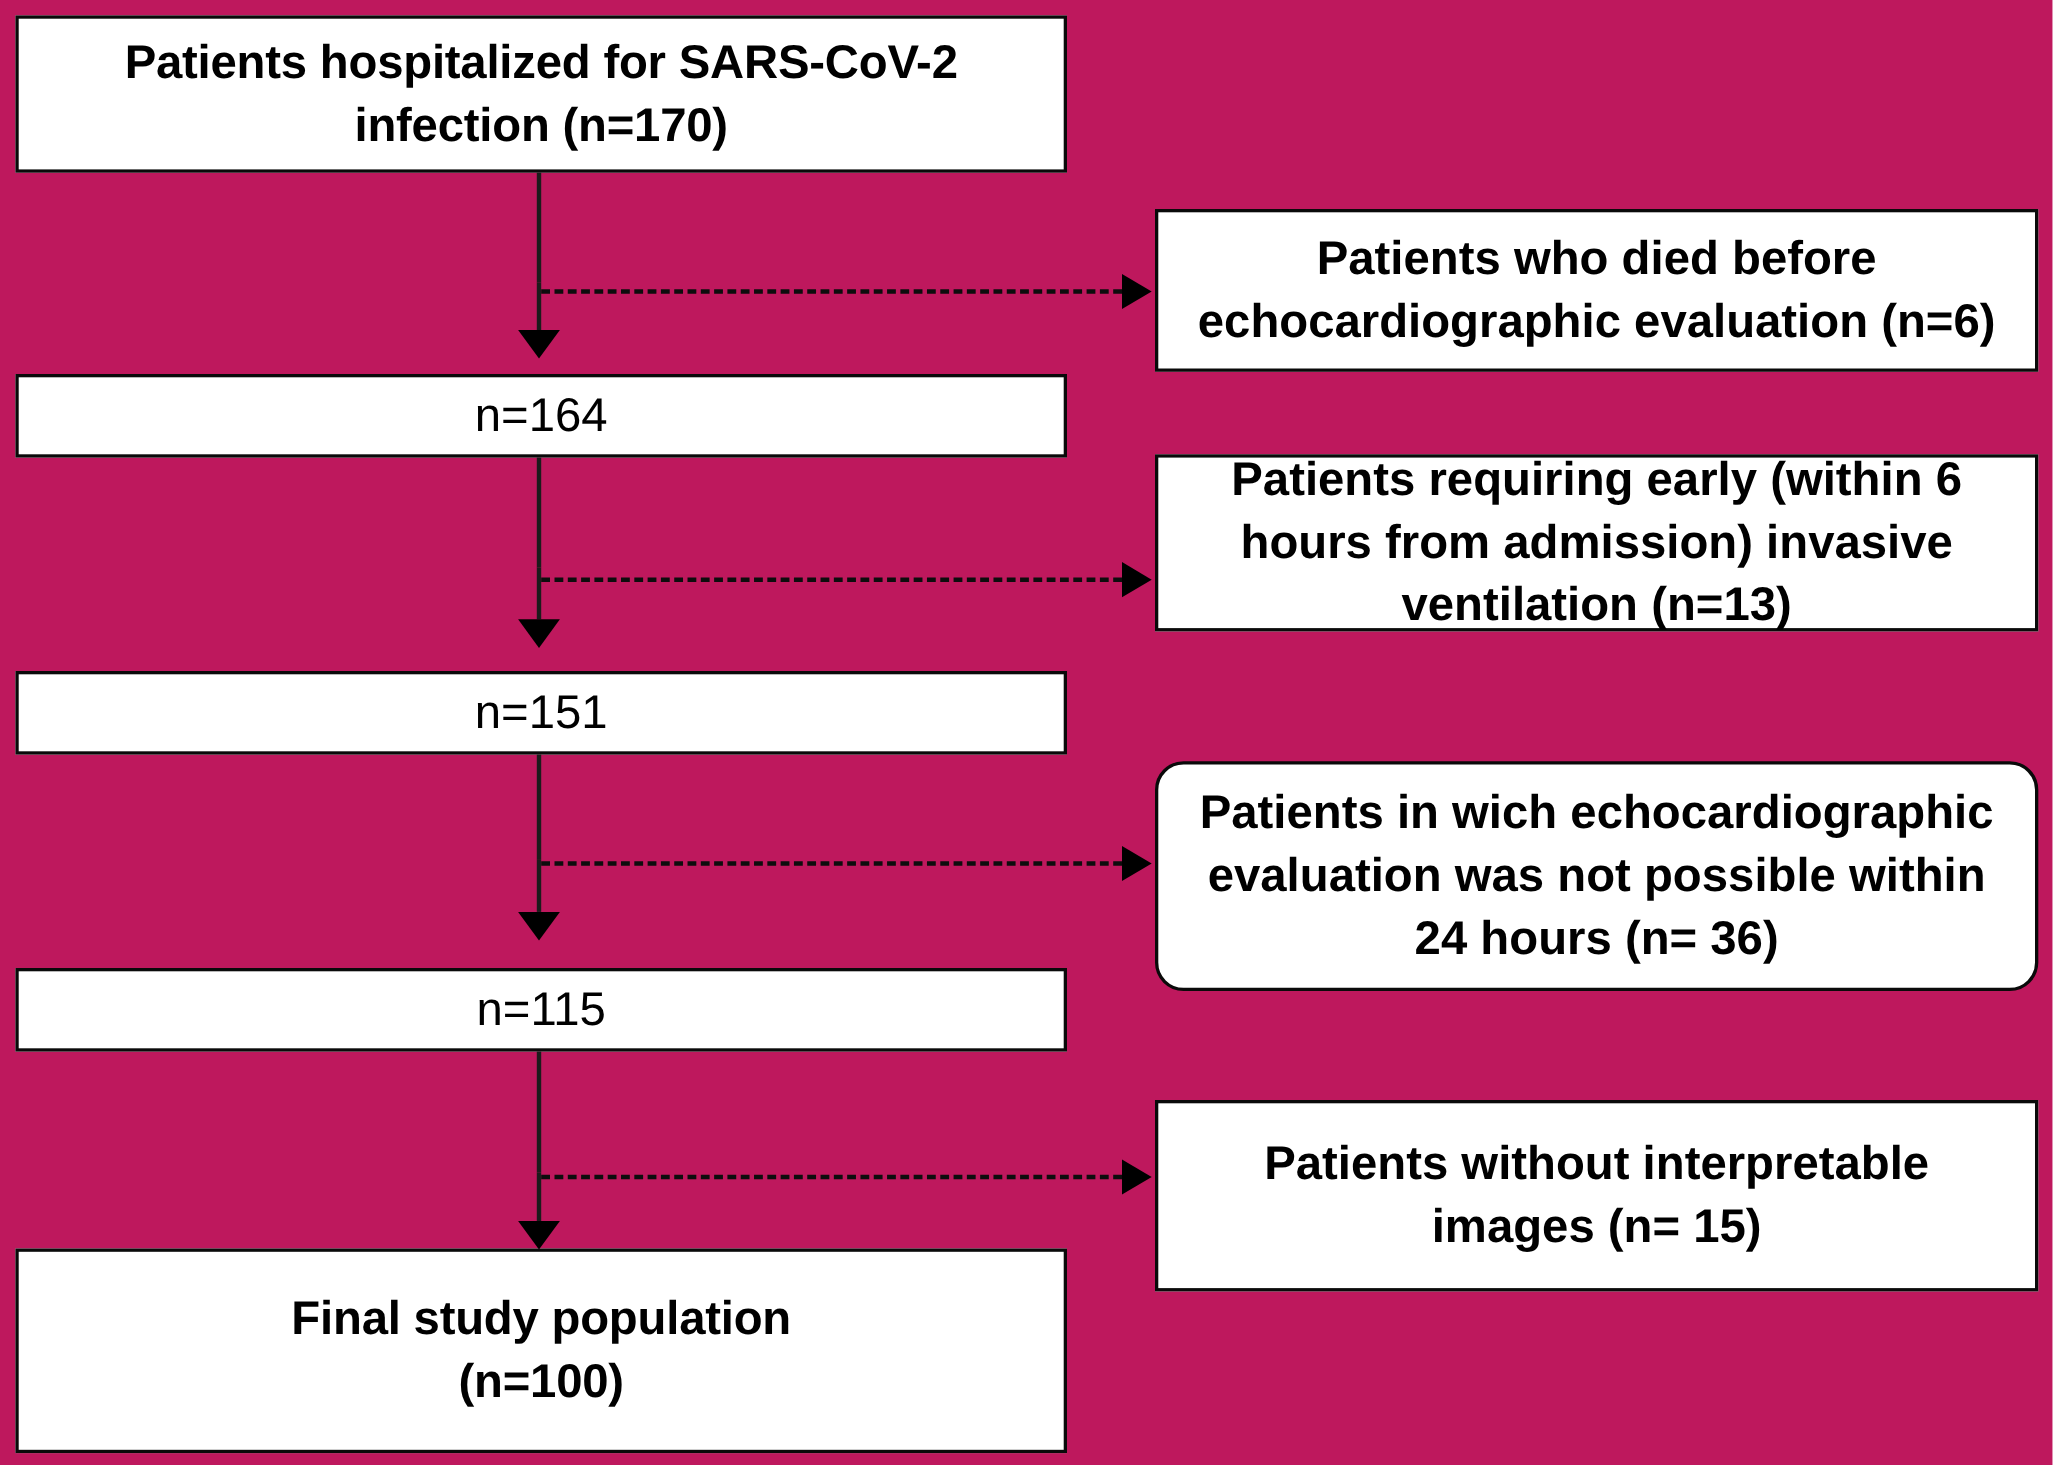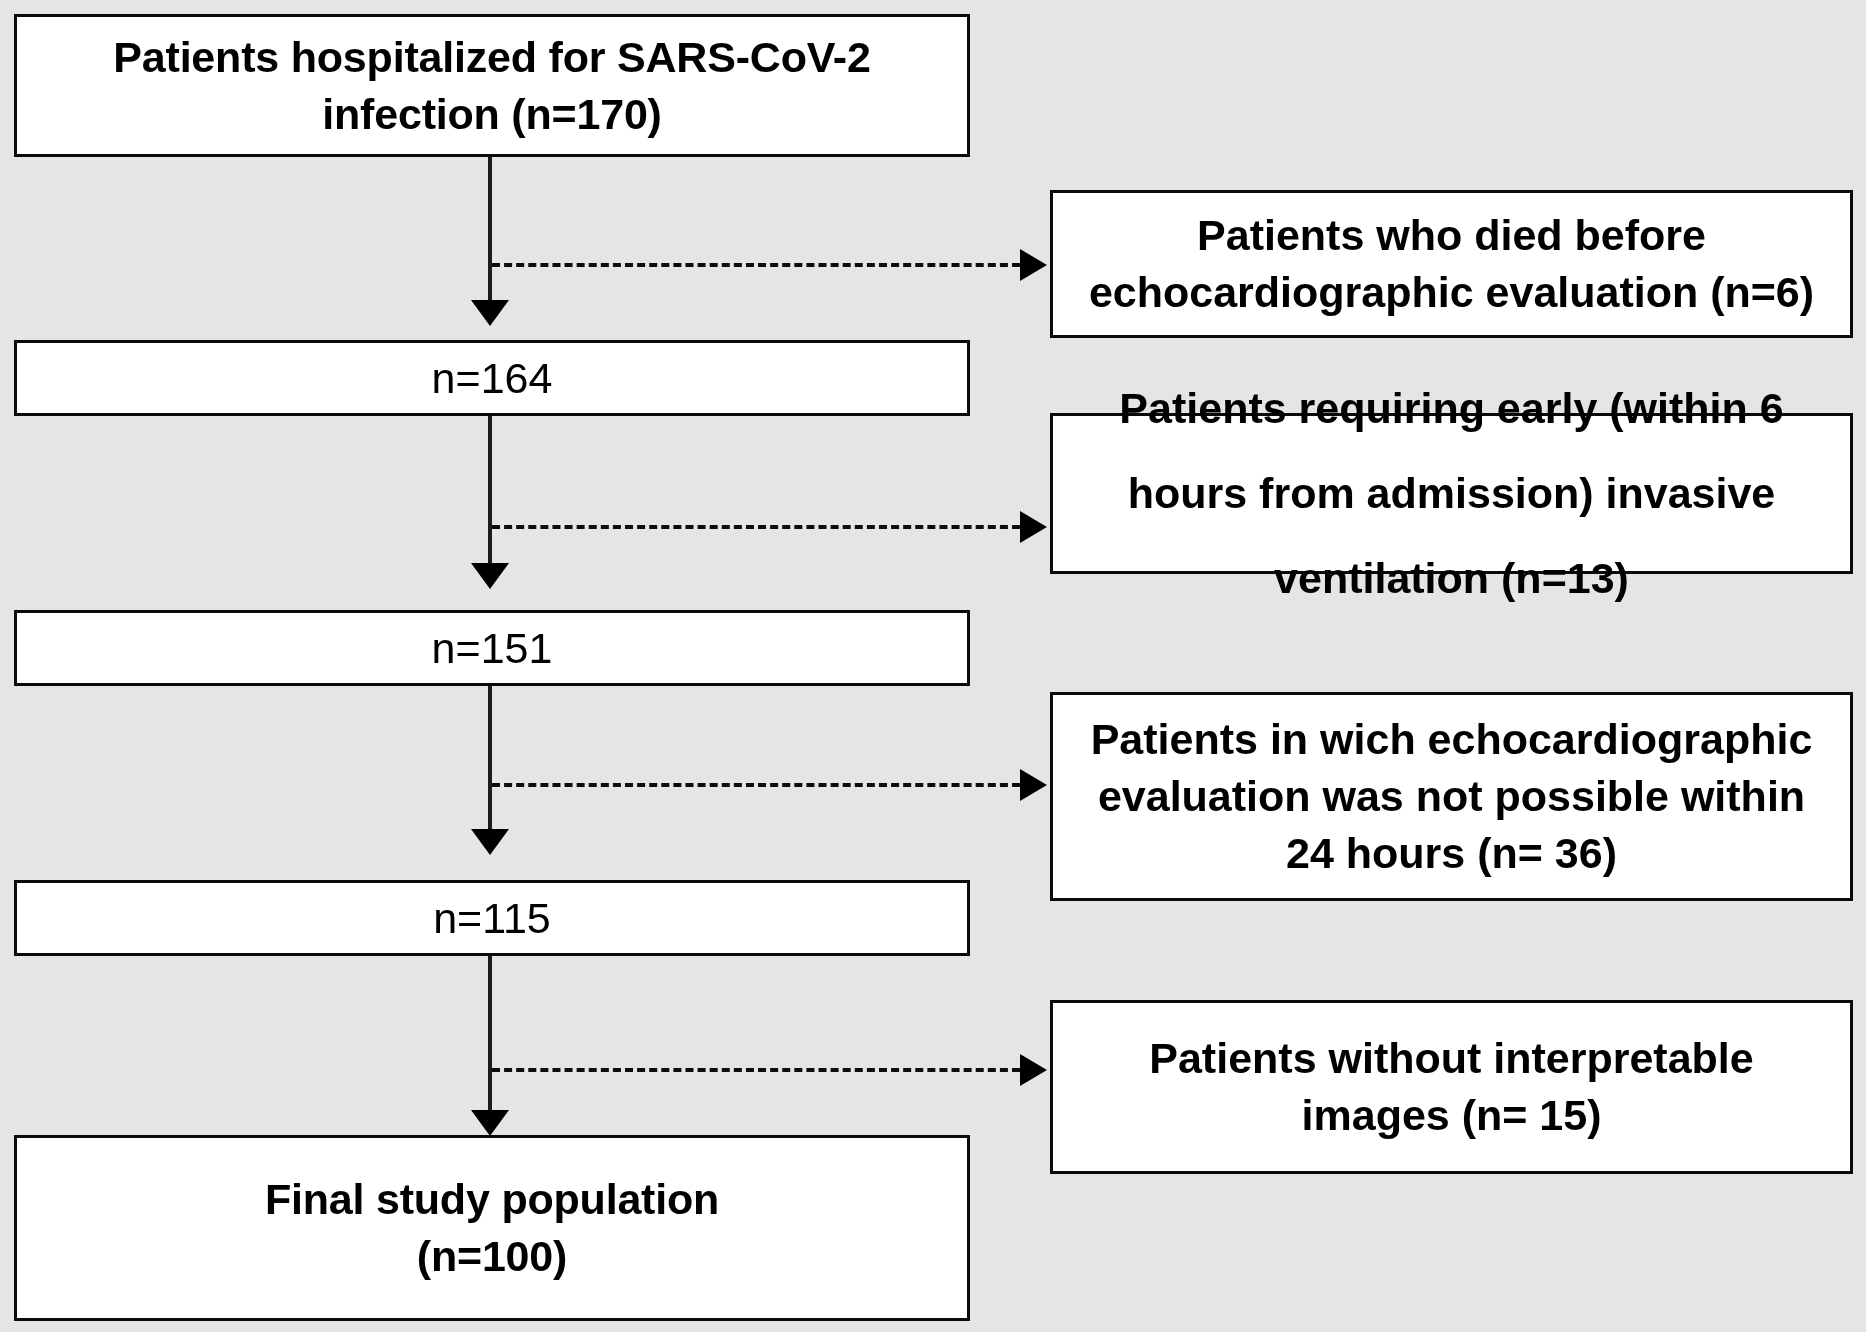--- a/index.html
+++ b/index.html
@@ -8,21 +8,21 @@
     background: #ffffff;
   }
   body {
     font-family: "Liberation Sans", "DejaVu Sans", sans-serif;
     color: #000000;
   }
   #canvas {
     position: relative;
     width: 1866px;
     height: 1332px;
-    background: #e5e5e5;
+    background: #be185d;
     overflow: hidden;
   }
   .node {
     position: absolute;
     box-sizing: border-box;
     border: 3px solid #0a0a0a;
     background: #ffffff;
     display: flex;
     flex-direction: column;
     align-items: center;
@@ -56,22 +56,22 @@
   }
 
   
   #node-start   { top: 14px;   height: 143px; }
   #node-164     { top: 340px;  height: 76px;  }
   #node-151     { top: 610px;  height: 76px; text-align: center;  }
   #node-115     { top: 880px;  height: 76px;  }
   #node-final   { top: 1135px; height: 186px; }
 
   #node-died    { top: 190px;  height: 148px; }
-  #node-vent    { top: 413px;  height: 161px; gap: 28px; }
-  #node-echo24  { top: 692px;  height: 209px; }
+  #node-vent    { top: 413px;  height: 161px; }
+  #node-echo24  { top: 692px;  height: 209px; border-radius: 26px; }
   #node-images  { top: 1000px; height: 174px; }
 
   
   .vstem {
     position: absolute;
     left: 488px;
     width: 4px;
     background: #1c1c1c;
   }
   .vhead {

